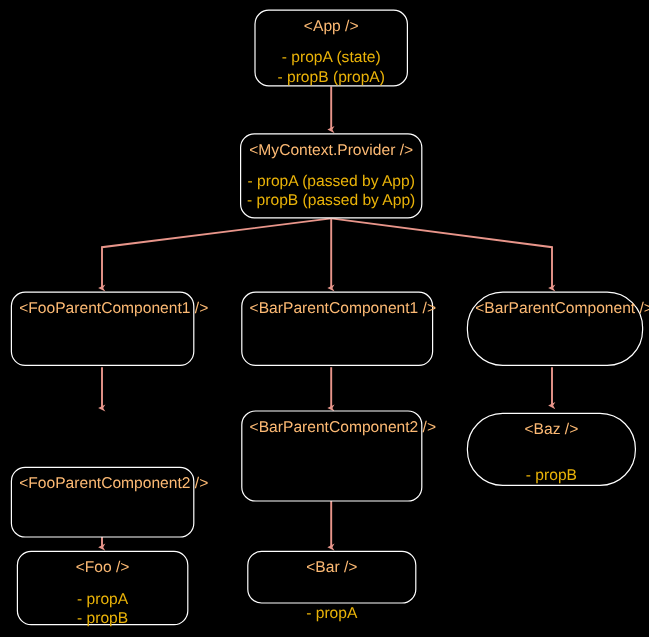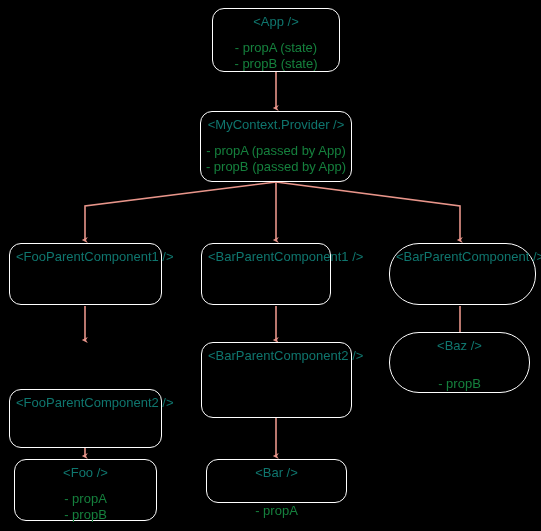--- a/index.html
+++ b/index.html
@@ -37,35 +37,35 @@
     border: 1px solid #ffffff;
     border-radius: 12px;
     background: #000000;
     padding: 5px 4px 4px 4px;
     overflow: visible;
     white-space: nowrap;
   }
   .node .title {
     font-size: 13px;
     line-height: 16px;
-    color: #0f766e;
+    color: #fdba74;
     text-align: center;
   }
   .node.left-title .title {
     text-align: left;
     padding-left: 2px;
   }
   .node .props {
     margin-top: 10px;
     text-align: center;
   }
   .node .prop {
     font-size: 13px;
     line-height: 16px;
-    color: #15803d;
+    color: #eab308;
     text-align: center;
     white-space: nowrap;
   }
 </style>
 </head>
 <body>
 
 <div id="diagram">
 
   <svg class="edges" viewBox="0 0 541 531" width="541" height="531">
@@ -88,53 +88,53 @@
 
       <path d="M 85 401 L 85 456" marker-end="url(#arrowhead)"></path>
       <path d="M 276 401 L 276 456" marker-end="url(#arrowhead)"></path>
     </g>
   </svg>
 
   <div class="node" style="left:212px; top:8px; width:128px; height:64px;">
     <div class="title">&lt;App /&gt;</div>
     <div class="props">
       <div class="prop">- propA (state)</div>
-      <div class="prop">- propB (state)</div>
+      <div class="prop">- propB (propA)</div>
     </div>
   </div>
 
   <div class="node" style="left:200px; top:111px; width:152px; height:71px;">
     <div class="title">&lt;MyContext.Provider /&gt;</div>
     <div class="props">
       <div class="prop">- propA (passed by App)</div>
       <div class="prop">- propB (passed by App)</div>
     </div>
   </div>
 
   <div class="node left-title" style="left:9px; top:243px; width:153px; height:62px;">
     <div class="title">&lt;FooParentComponent1 /&gt;</div>
   </div>
 
-  <div class="node left-title" style="left:201px; top:243px; width:130px; height:62px;">
+  <div class="node left-title" style="left:201px; top:243px; width:160px; height:62px;">
     <div class="title">&lt;BarParentComponent1 /&gt;</div>
   </div>
 
   <div class="node left-title" style="left:389px; top:243px; width:147px; height:62px;border-radius:30px;">
     <div class="title">&lt;BarParentComponent /&gt;</div>
   </div>
 
   <div class="node left-title" style="left:9px; top:342px; width:153px; height:59px;margin-top:47px;">
     <div class="title">&lt;FooParentComponent2 /&gt;</div>
   </div>
 
   <div class="node left-title" style="left:201px; top:342px; width:151px; height:76px;">
     <div class="title">&lt;BarParentComponent2 /&gt;</div>
   </div>
 
-  <div class="node" style="left:389px; top:332px; width:141px; height:61px;border-radius:30px;">
+  <div class="node" style="left:389px; top:344px; width:141px; height:61px;border-radius:30px;">
     <div class="title">&lt;Baz /&gt;</div>
     <div class="props" style="margin-top:22px;">
       <div class="prop">- propB</div>
     </div>
   </div>
 
   <div class="node" style="left:14px; top:459px; width:143px; height:62px;">
     <div class="title">&lt;Foo /&gt;</div>
     <div class="props">
       <div class="prop">- propA</div>

